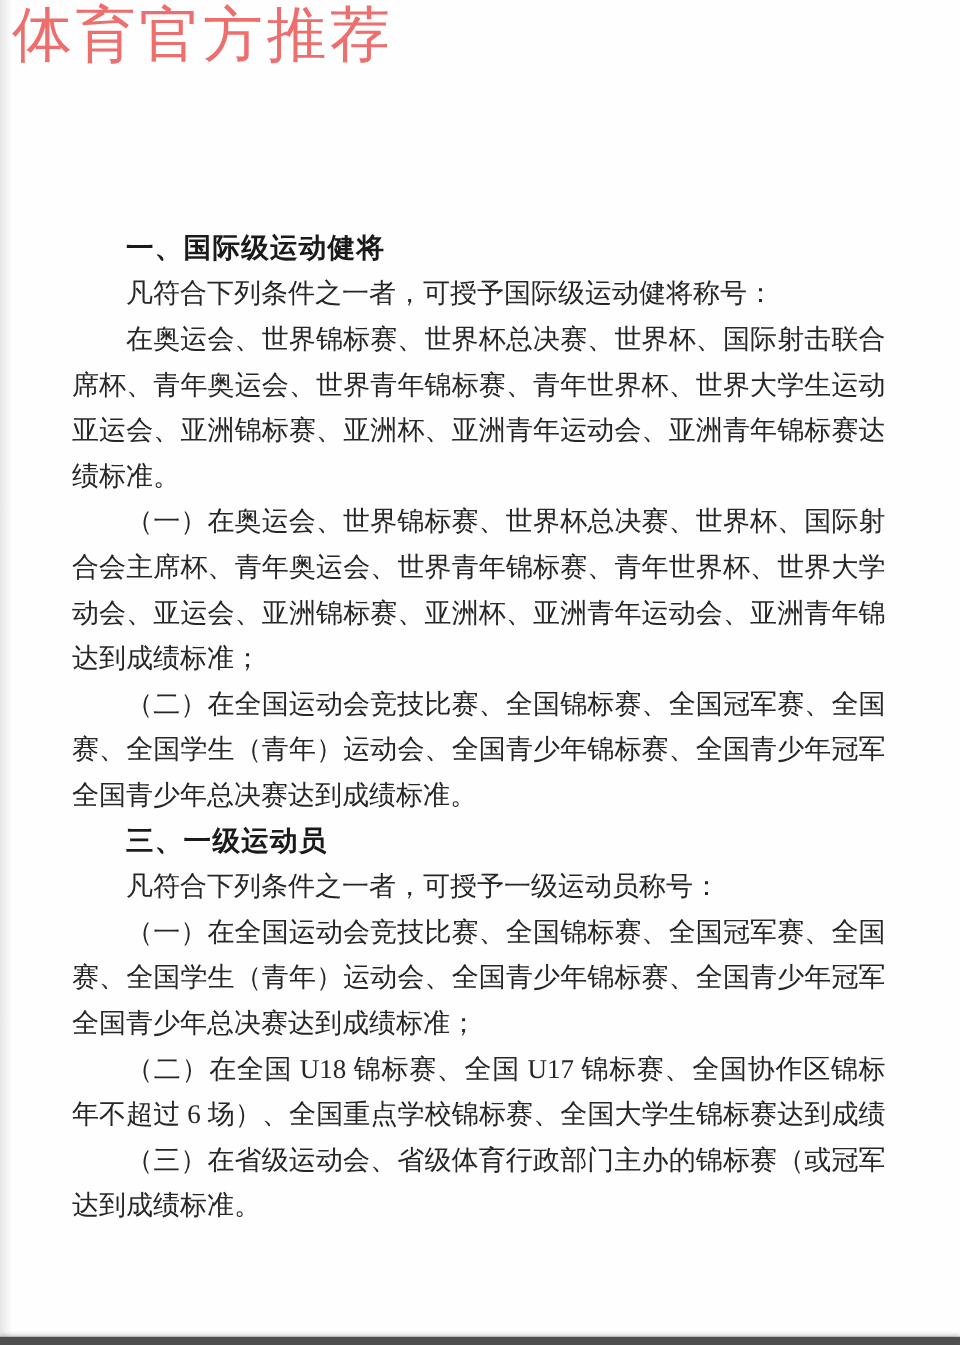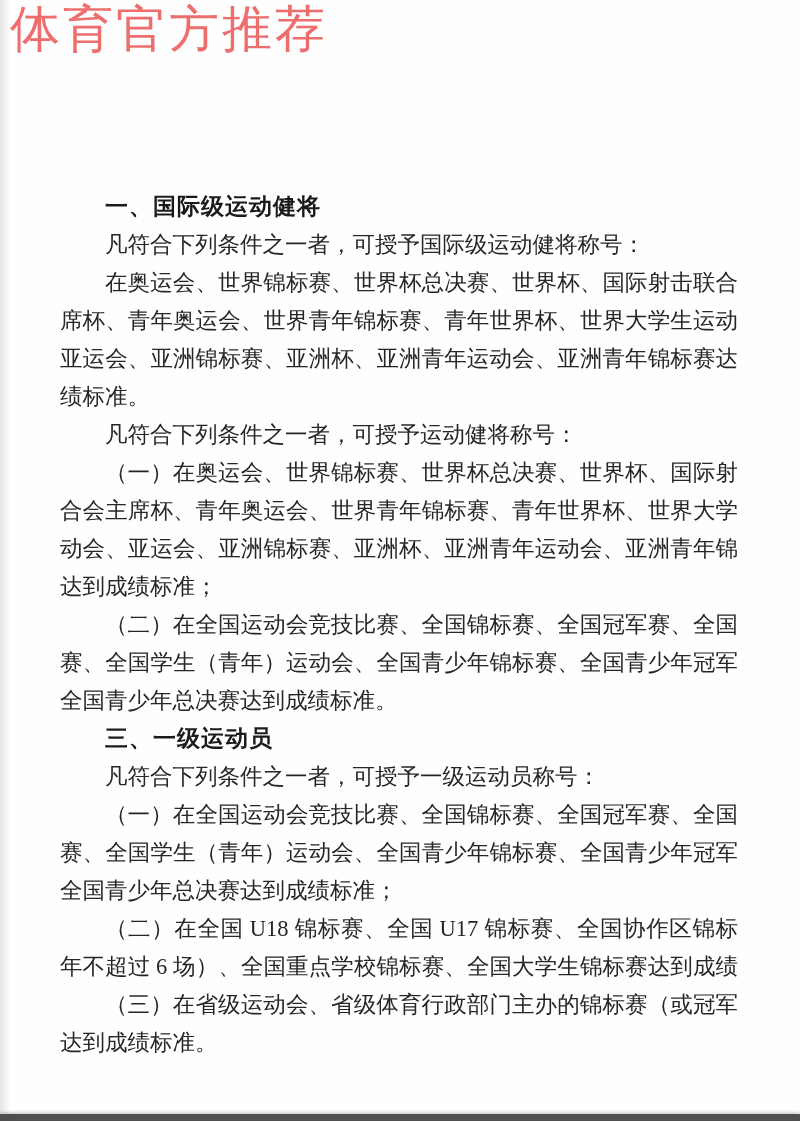--- a/index.html
+++ b/index.html
@@ -92,21 +92,20 @@
   <div class="watermark">体育官方推荐</div>
 
 
   <div class="body-block">
     <div class="line heading indent">一、国际级运动健将</div>
     <div class="line indent">凡符合下列条件之一者，可授予国际级运动健将称号：</div>
     <div class="line indent fill">在奥运会、世界锦标赛、世界杯总决赛、世界杯、国际射击联合会主</div>
     <div class="line fill">席杯、青年奥运会、世界青年锦标赛、青年世界杯、世界大学生运动会、</div>
     <div class="line fill">亚运会、亚洲锦标赛、亚洲杯、亚洲青年运动会、亚洲青年锦标赛达到成</div>
     <div class="line">绩标准。</div>
-    <div class="line indent">凡符合下列条件之一者，可授予运动健将称号：</div>
     <div class="line indent fill">（一）在奥运会、世界锦标赛、世界杯总决赛、世界杯、国际射击联</div>
     <div class="line fill">合会主席杯、青年奥运会、世界青年锦标赛、青年世界杯、世界大学生运</div>
     <div class="line fill">动会、亚运会、亚洲锦标赛、亚洲杯、亚洲青年运动会、亚洲青年锦标赛</div>
     <div class="line">达到成绩标准；</div>
     <div class="line indent fill">（二）在全国运动会竞技比赛、全国锦标赛、全国冠军赛、全国总决</div>
     <div class="line fill">赛、全国学生（青年）运动会、全国青少年锦标赛、全国青少年冠军赛、</div>
     <div class="line">全国青少年总决赛达到成绩标准。</div>
     <div class="line heading indent">三、一级运动员</div>
     <div class="line indent">凡符合下列条件之一者，可授予一级运动员称号：</div>
     <div class="line indent fill">（一）在全国运动会竞技比赛、全国锦标赛、全国冠军赛、全国总决</div>

